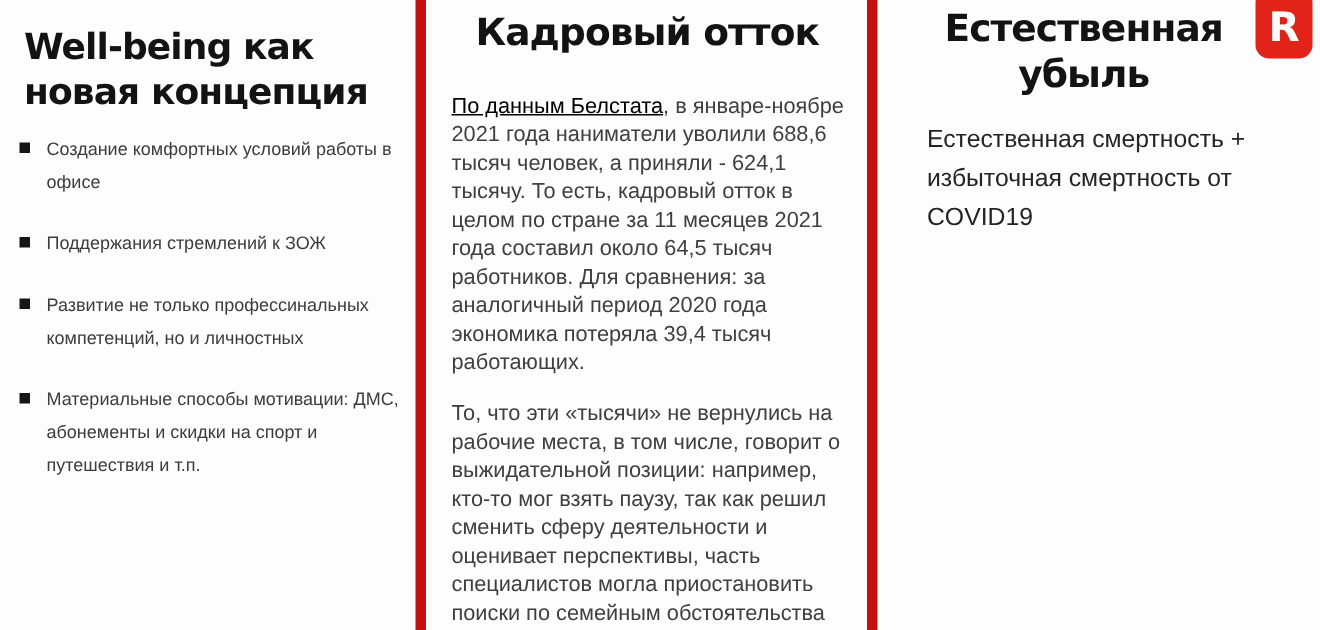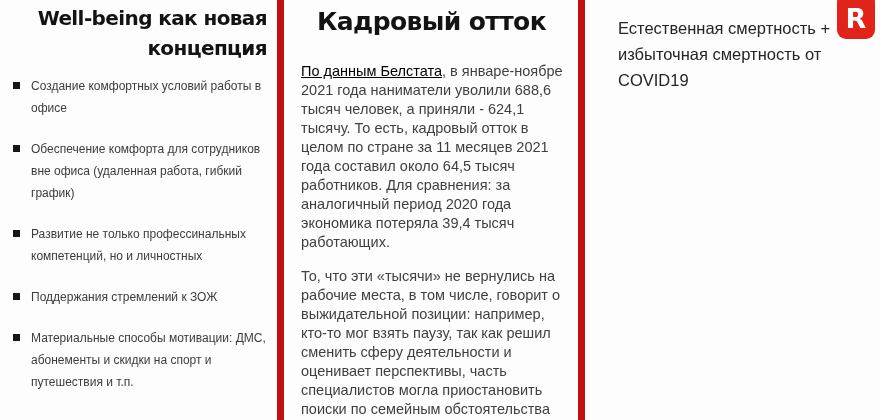--- a/index.html
+++ b/index.html
@@ -9,24 +9,24 @@
     background: #fdfdfd;
     font-family: "Liberation Sans", sans-serif;
     overflow: hidden;
   }
   .slide { position: relative; width: 880px; height: 420px; }
 
   
   .col-left { position: absolute; left: 0; top: 0; width: 277px; height: 420px; }
   .col-left .title {
     font-family: "DejaVu Sans", sans-serif;
-    font-weight: bold; font-size: 20px; line-height: 30px;
+    font-weight: bold; font-size: 24px; line-height: 30px;
     letter-spacing: -0.6px;
-    text-align: right; color: #131313;
-    margin: 3px 10px 0 16px;
+    text-align: left; color: #131313;
+    margin: 16px 10px 0 16px;
   }
   .bullets { list-style: none; margin: 12px 0 0 0; padding: 0 6px 0 13px; }
   .bullets li {
     display: flex; gap: 11px;
     margin-bottom: 19px;
     color: #3c3c3c; font-size: 12px; line-height: 22px;
   }
   .bullet-sq { flex: 0 0 auto; width: 7px; height: 7px; background: #161616; margin-top: 7px; }
 
   
@@ -82,47 +82,44 @@
 
   <div class="col-left">
     <div class="title">Well-being как новая концепция</div>
     <ul class="bullets">
       <li>
         <span class="bullet-sq"></span>
         <span>Создание комфортных условий работы в офисе</span>
       </li>
       <li>
         <span class="bullet-sq"></span>
-        <span>Обеспечение комфорта для сотрудников вне офиса (удаленная работа, гибкий график)</span>
+        <span>Поддержания стремлений к ЗОЖ</span>
       </li>
       <li>
         <span class="bullet-sq"></span>
         <span>Развитие не только профессинальных компетенций, но и личностных</span>
-      </li>
-      <li>
-        <span class="bullet-sq"></span>
-        <span>Поддержания стремлений к ЗОЖ</span>
       </li>
       <li>
         <span class="bullet-sq"></span>
         <span>Материальные способы мотивации: ДМС, абонементы и скидки на спорт и путешествия и т.п.</span>
       </li>
     </ul>
   </div>
 
   <div class="vbar vbar-left" style="background: rgb(195, 17, 17);"></div>
   <div class="vbar vbar-right" style="background: rgb(195, 17, 17);"></div>
 
   <div class="col-mid">
     <div class="title">Кадровый отток</div>
     <div class="body">
       <p><span class="link" style="color: #000000;">По данным Белстата</span><span>, в январе-ноябре 2021 года наниматели уволили 688,6 тысяч человек, а приняли - 624,1 тысячу. То есть, кадровый отток в целом по стране за 11 месяцев 2021 года составил около 64,5 тысяч работников. Для сравнения: за аналогичный период 2020 года экономика потеряла 39,4 тысяч работающих.</span></p>
       <p>То, что эти «тысячи» не вернулись на рабочие места, в том числе, говорит о выжидательной позиции: например, кто-то мог взять паузу, так как решил сменить сферу деятельности и оценивает перспективы, часть специалистов могла приостановить поиски по семейным обстоятельства или по состоянию здоровья. Также можно предположить, что какое-то количество людей задумались о релокации и спланировали переезд.</p>
     </div>
   </div>
 
   <div class="col-right">
+    <div class="title">Естественная убыль</div>
     <div class="body">Естественная смертность + избыточная смертность от COVID19</div>
   </div>
 
   <div class="logo" style="background: rgb(226, 35, 26);">R</div>
 
 </div>
 
 </body></html>

